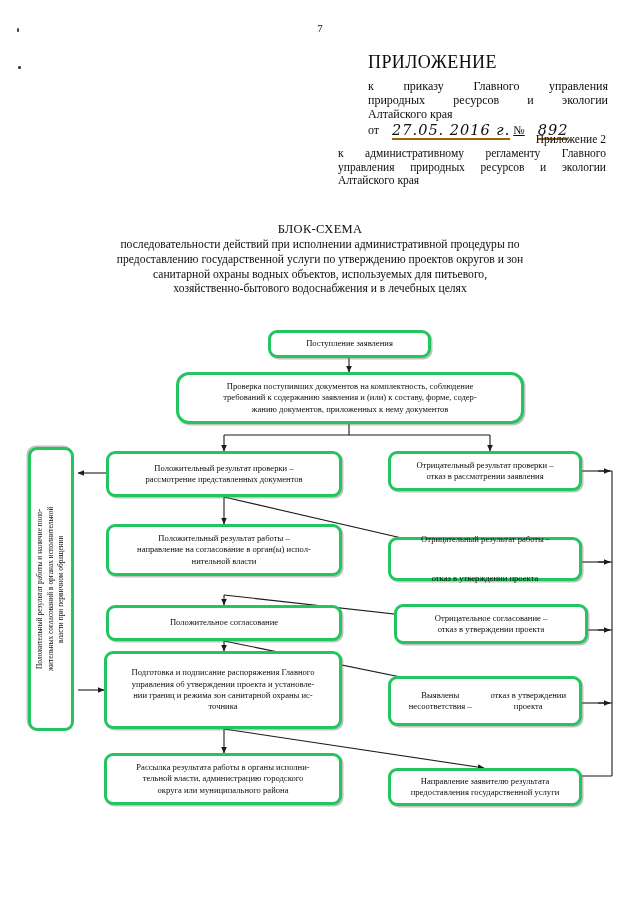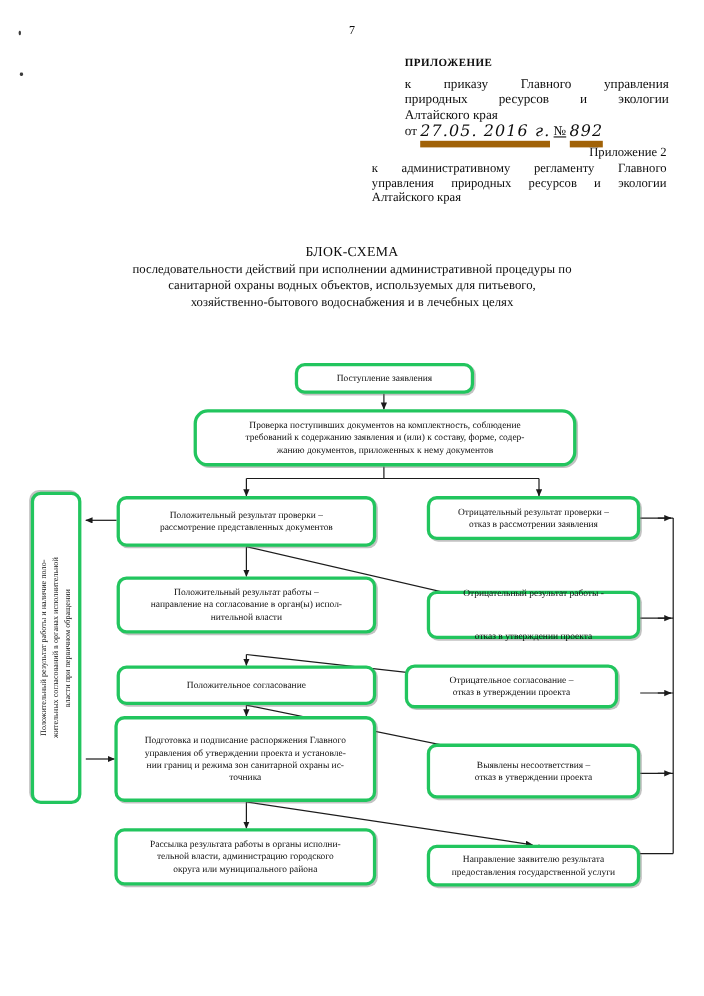--- a/index.html
+++ b/index.html
@@ -17,31 +17,31 @@
   .speck{position:absolute;background:#3b3b3b;border-radius:40%;}
 
   
   .page-num{
     position:absolute;left:0;top:22px;width:640px;
     text-align:center;font-size:11px;
   }
 
   
   .hdr{position:absolute;left:368px;top:52px;width:240px;}
-  .hdr .t1{font-size:10px;letter-spacing:.4px;margin-bottom:6px;font-weight:bold;}
+  .hdr .t1{font-size:18px;letter-spacing:.4px;margin-bottom:6px;}
   .hdr .t2{font-size:12px;line-height:1.18;text-align:justify;}
   .hdr .t2 .ln{display:block;}
   .hdr .ln-just{display:block;text-align:justify;text-align-last:justify;}
   .handline{font-size:12px;margin-top:0px;white-space:nowrap;}
   .hand{
     font-family:"DejaVu Serif", serif;
     font-style:italic;font-size:14.5px;letter-spacing:1px;
     position:relative;top:1px;
   }
-  .hand-u{border-bottom:6px solid #a16207;padding-bottom:0px;}
+  .hand-u{border-bottom:2px solid #a16207;padding-bottom:0px;margin-left:10px;}
 
   .hdr2{position:absolute;left:338px;top:133px;width:268px;font-size:11.5px;line-height:1.2;}
   .hdr2 .right{display:block;text-align:right;}
   .hdr2 .just{display:block;text-align:justify;text-align-last:justify;}
   .hdr2 .plain{display:block;}
 
   
   .title{position:absolute;left:60px;top:222px;width:520px;text-align:center;}
   .title .main{font-size:12.5px;letter-spacing:.3px;}
   .title .sub{font-size:11.6px;line-height:1.28;margin-top:1px;}
@@ -101,20 +101,21 @@
     <span class="right">Приложение 2</span>
     <span class="just">к административному регламенту Главного</span>
     <span class="just">управления природных ресурсов и экологии</span>
     <span class="plain">Алтайского края</span>
   </div>
 
   <div class="title">
     <div class="main">БЛОК-СХЕМА</div>
     <div class="sub">
       <span>последовательности действий при исполнении административной процедуры по</span>
+      <span>предоставлению государственной услуги по утверждению проектов округов и зон</span>
       <span>санитарной охраны водных объектов, используемых для питьевого,</span>
       <span>хозяйственно-бытового водоснабжения и в лечебных целях</span>
     </div>
   </div>
 
   <div class="chart">
 
     <svg class="lines" viewBox="0 0 640 905">
       <defs>
         <marker id="ah" markerWidth="7" markerHeight="7" refX="5.6" refY="2.6" orient="auto">
@@ -193,33 +194,33 @@
 
     <div class="node" style="left:388px;top:537px;width:194px;height:44px;flex-direction:column;gap:28px;">
       <span>Отрицательный результат работы -</span>
       <span>отказ в утверждении проекта</span>
     </div>
 
     <div class="node" style="left:106px;top:605px;width:236px;height:36px;">
       <span>Положительное согласование</span>
     </div>
 
-    <div class="node" style="left:368px;top:604px;width:194px;height:40px;flex-direction:column;">
+    <div class="node" style="left:394px;top:604px;width:194px;height:40px;flex-direction:column;">
       <span>Отрицательное согласование –</span>
       <span>отказ в утверждении проекта</span>
     </div>
 
     <div class="node" style="left:104px;top:651px;width:238px;height:78px;flex-direction:column;">
       <span>Подготовка и подписание распоряжения Главного</span>
       <span>управления об утверждении проекта и установле-</span>
       <span>нии границ и режима зон санитарной охраны ис-</span>
       <span>точника</span>
     </div>
 
-    <div class="node" style="left:388px;top:676px;width:194px;height:50px;flex-direction:column;">
+    <div class="node" style="left:388px;top:676px;width:194px;height:50px;flex-direction:row;">
       <span>Выявлены несоответствия –</span>
       <span>отказ в утверждении проекта</span>
     </div>
 
     <div class="node" style="left:104px;top:753px;width:238px;height:52px;flex-direction:column;">
       <span>Рассылка результата работы в органы исполни-</span>
       <span>тельной власти, администрацию городского</span>
       <span>округа или муниципального района</span>
     </div>
 

